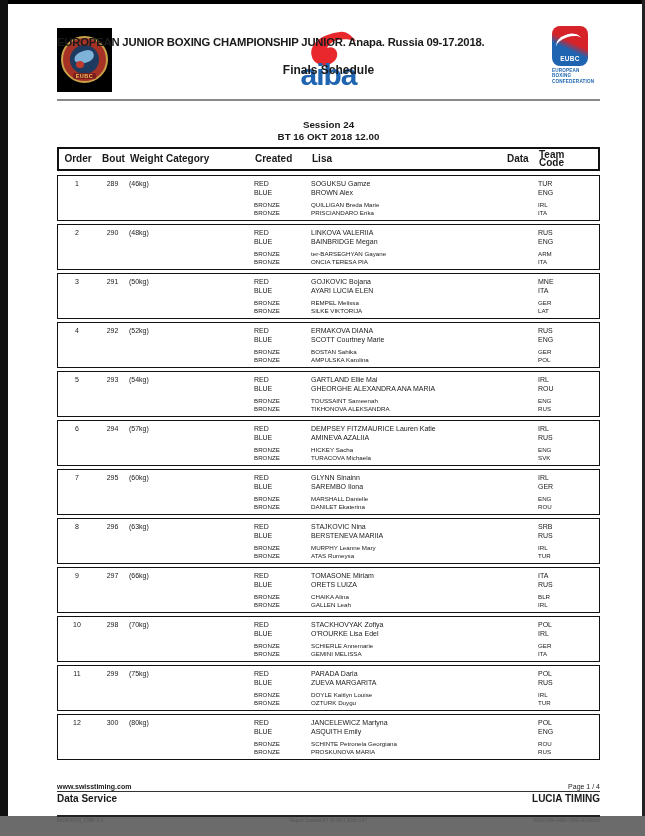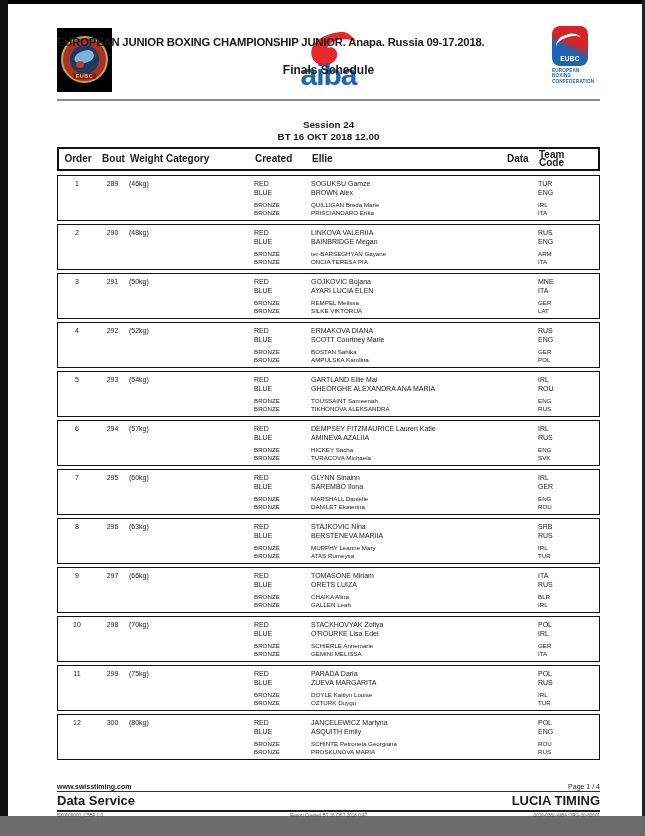--- a/index.html
+++ b/index.html
@@ -50,21 +50,21 @@
   .bouts { margin-top:4px; }
   .bout-box { border:1.5px solid #111; height:45.5px; margin-bottom:3.5px; padding-top:2.5px; overflow:hidden; }
   .line { font-size:7px; line-height:9.5px; }
   .line.bronze { font-size:6.2px; line-height:8px; }
   .line.bronze-first { margin-top:3px; }
 
   
   .footer { position:absolute; left:0; right:0; top:779px; }
   .f-row1 { display:flex; justify-content:space-between; align-items:flex-end; font-size:7px; border-bottom:1.2px solid #333; padding-bottom:1px; }
   .f-row1 .left { font-weight:bold; }
-  .f-row2 { display:flex; justify-content:space-between; align-items:flex-end; font-size:13px; font-weight:bold; border-bottom:2.5px solid #222; padding-bottom:2px; margin-top:1px; }
+  .f-row2 { display:flex; justify-content:space-between; align-items:flex-end; font-size:10px; font-weight:bold; border-bottom:2.5px solid #222; padding-bottom:11px; margin-top:1px; }
   .f-row3 { display:grid; grid-template-columns:1fr 1fr 1fr; font-size:4.6px; color:#555; margin-top:1px; }
   .f-row3 .mid { text-align:center; }
   .f-row3 .right { text-align:right; }
 </style>
 </head>
 <body>
 
 <div class="viewport">
   <div class="page">
     <div class="content">
@@ -104,21 +104,21 @@
       <div class="session">
         <div>Session 24</div>
         <div>BT 16 OKT 2018  12.00</div>
       </div>
 
       <div class="cols thead">
         <span class="c-order">Order</span>
         <span class="c-bout">Bout</span>
         <span class="c-weight">Weight Category</span>
         <span class="c-corner">Created</span>
-        <span class="c-name">Ellie</span>
+        <span class="c-name">Lisa</span>
         <span class="c-seed">Data</span>
         <span class="c-team">Team
 Code</span>
       </div>
 
       <div class="bouts" id="bouts">
           <div class="bout-box">
             <div class="cols line">
     <span class="c-order">1</span>
     <span class="c-bout">289</span>

